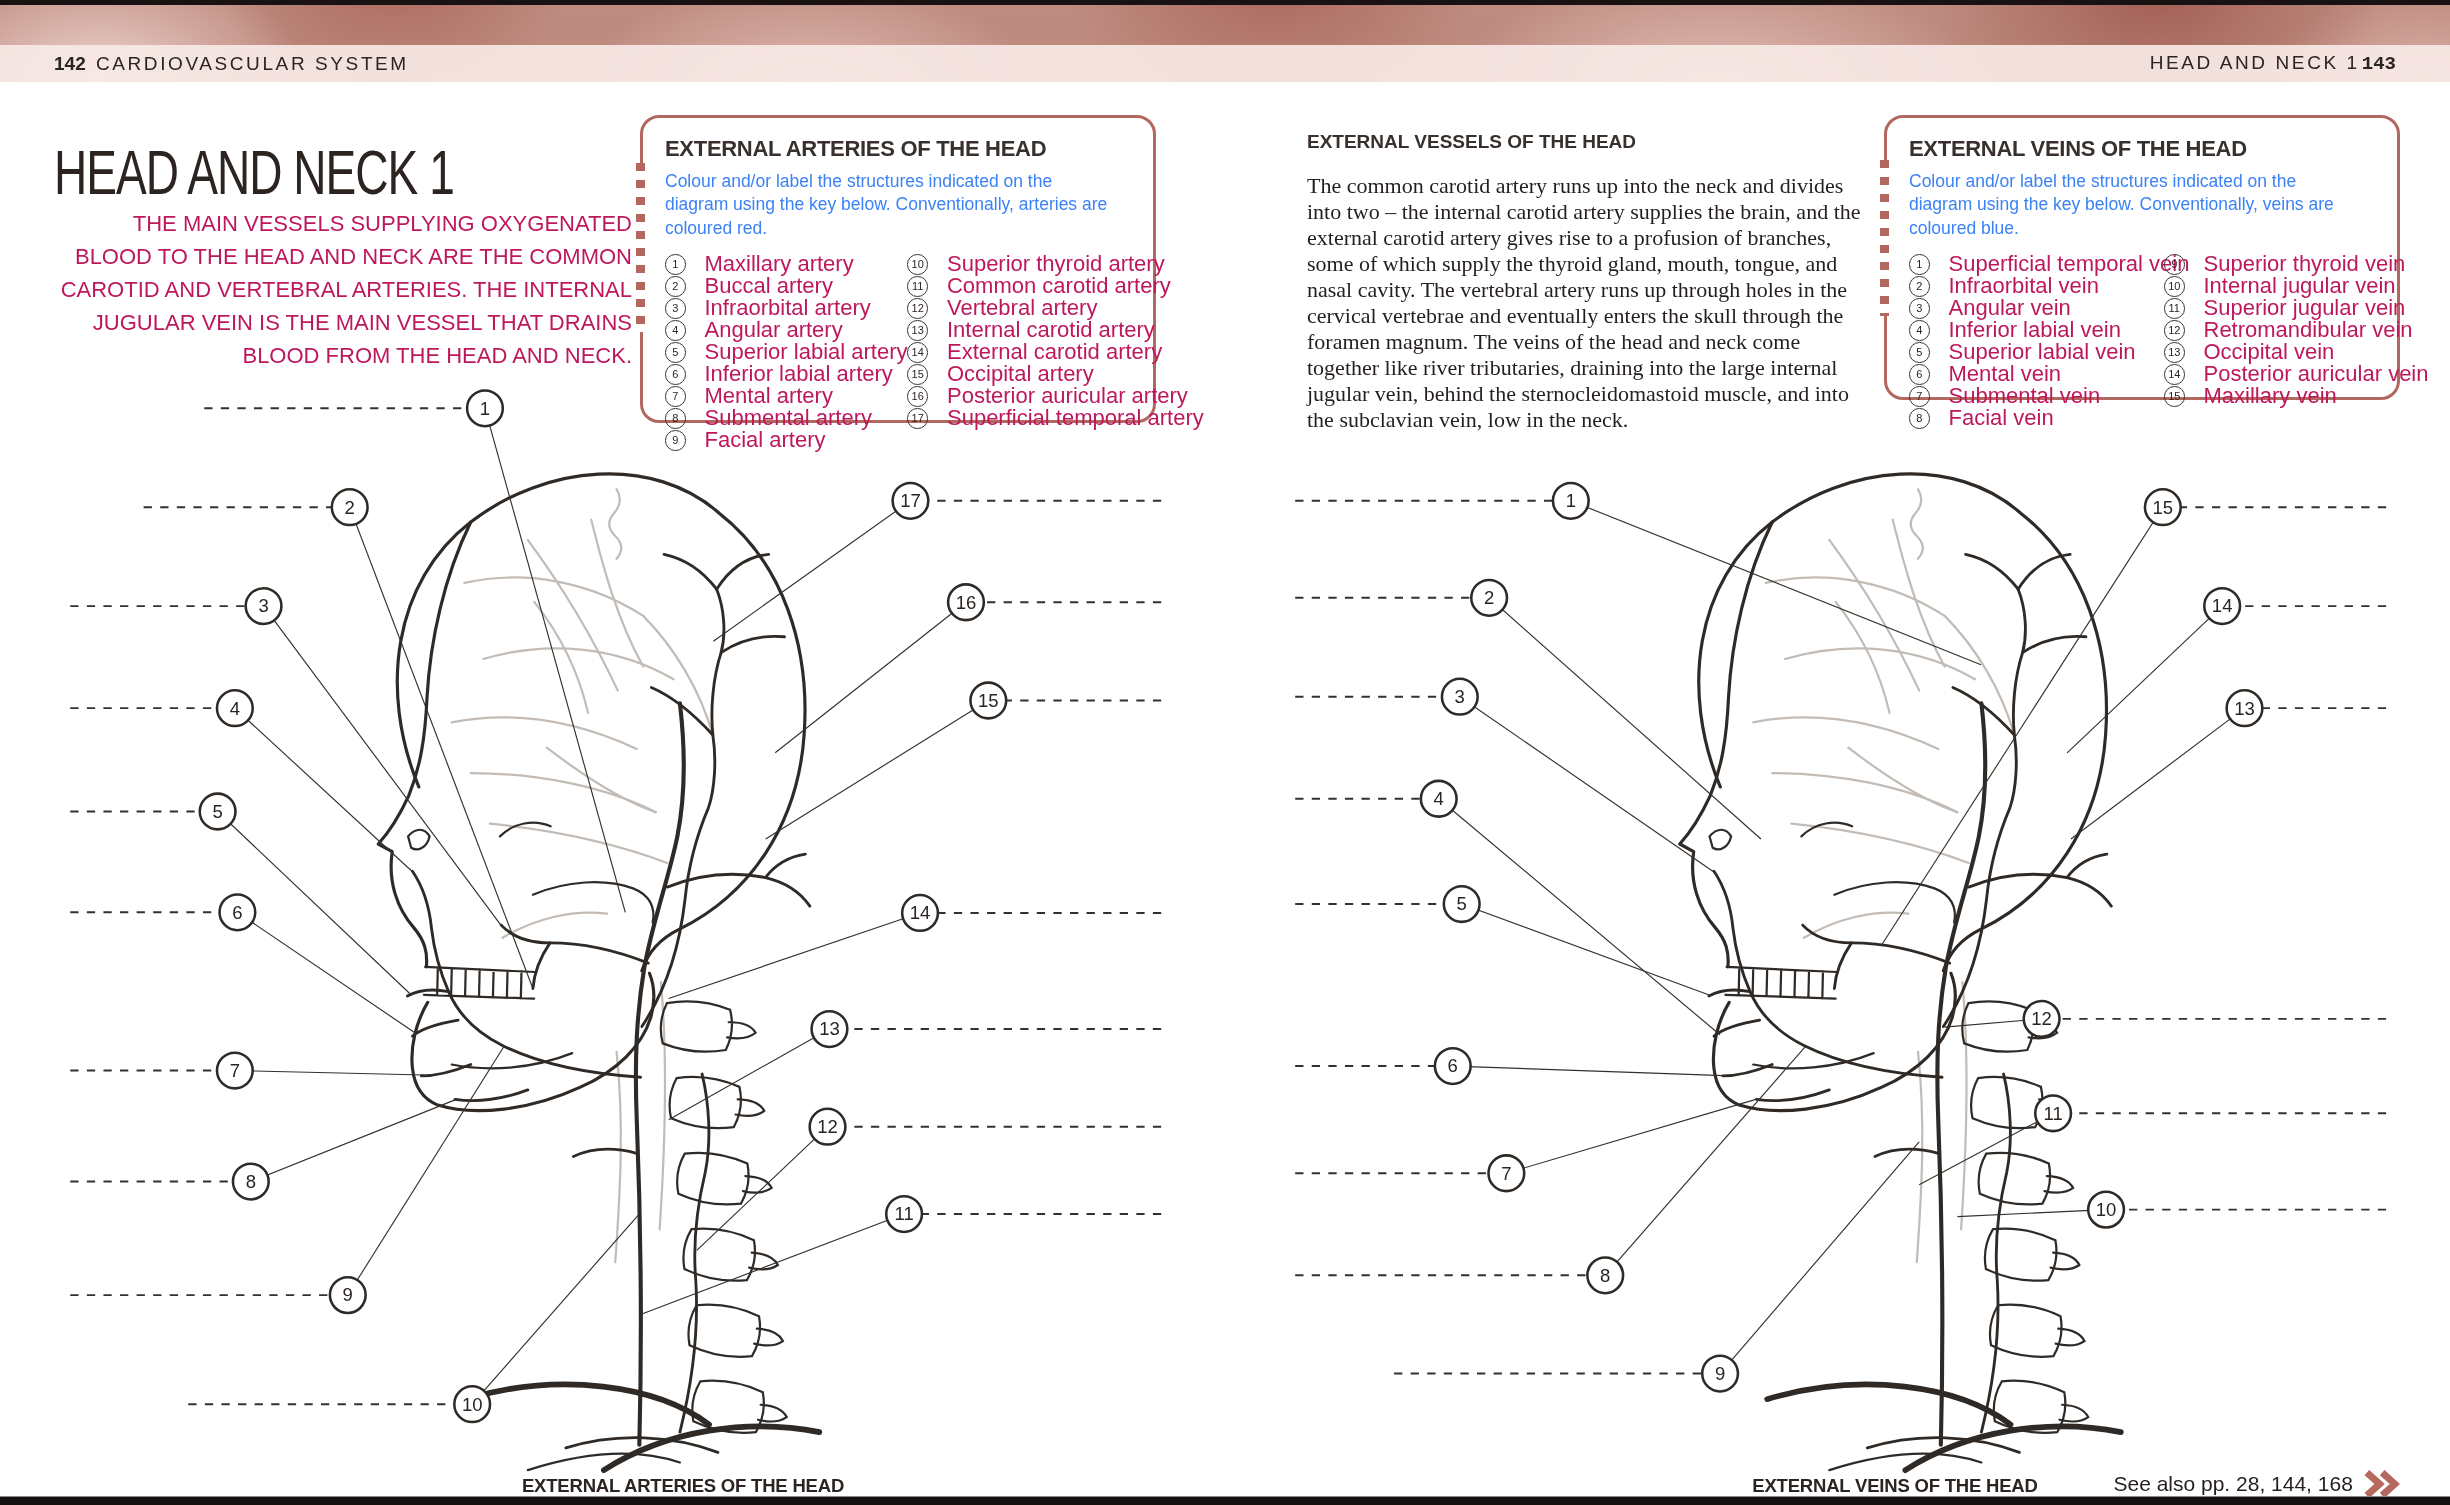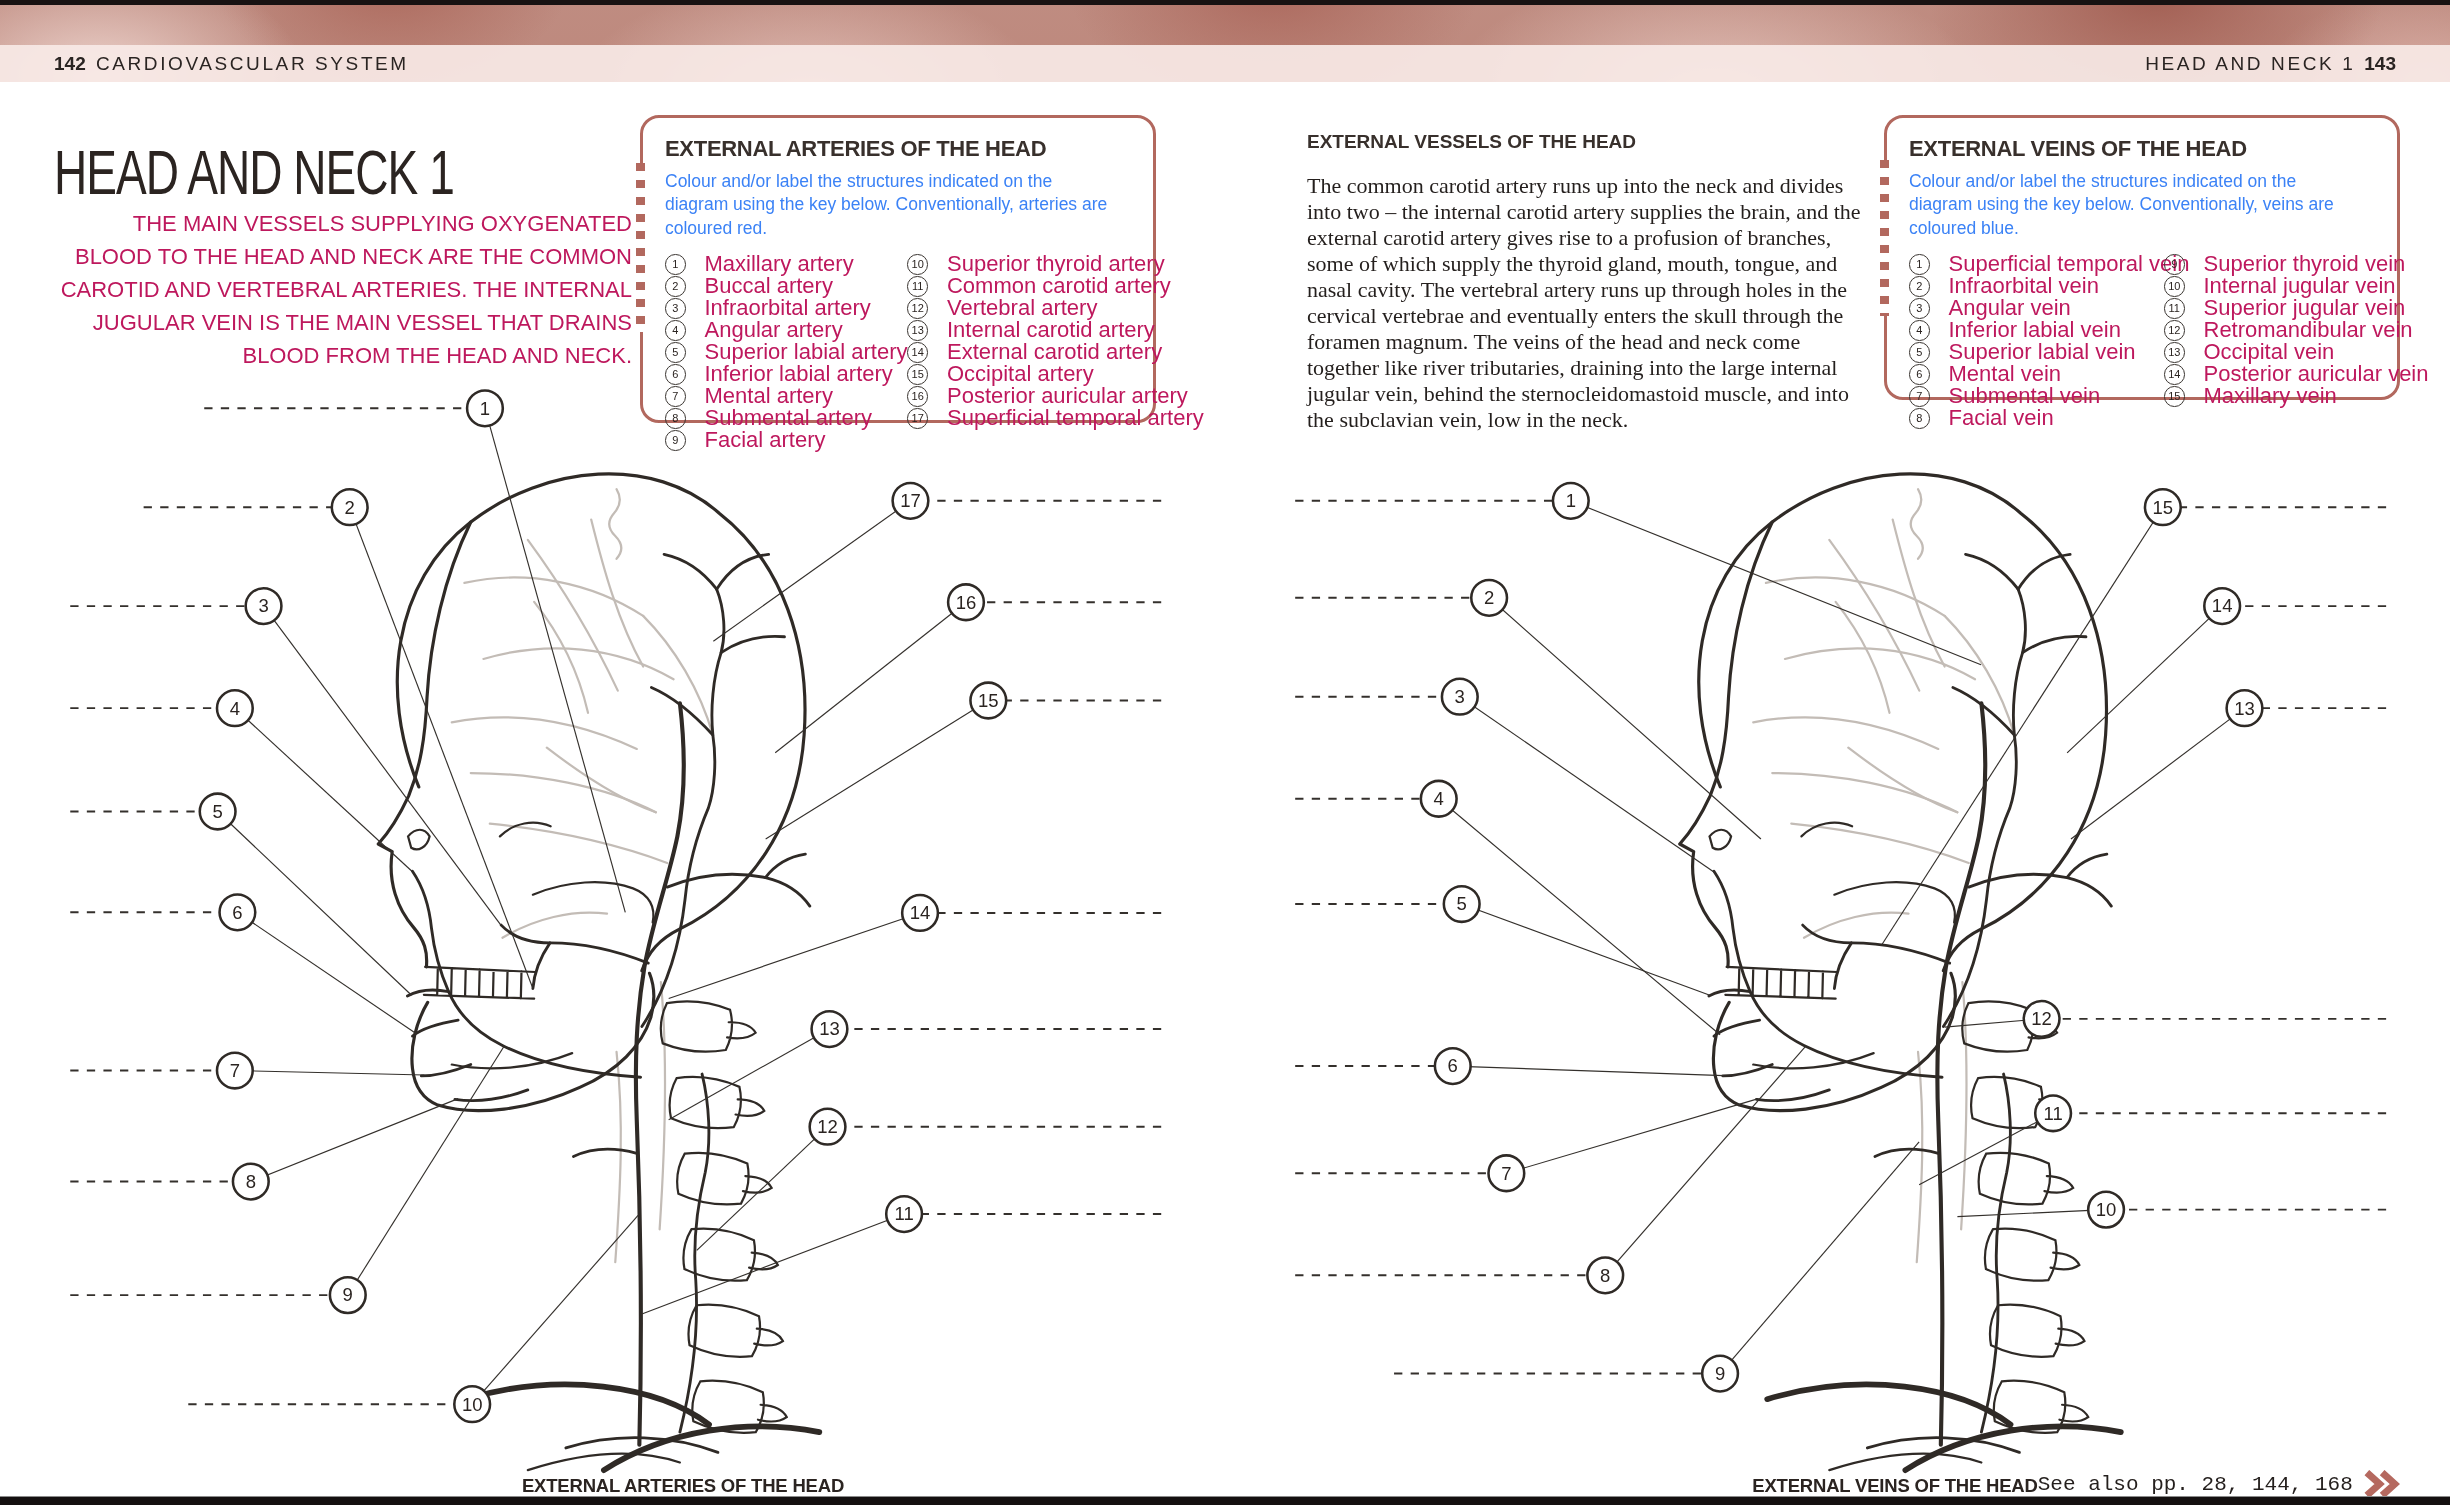--- a/index.html
+++ b/index.html
@@ -23,21 +23,21 @@
   .band::before{content:'';position:absolute;left:0;top:0;width:100%;height:4.5px;background:#181212;}
   .band-strip{
     position:absolute;left:0;top:45px;width:2450px;height:37px;
     background:rgba(247,233,230,.92);
     display:flex;align-items:center;justify-content:space-between;
     box-sizing:border-box;padding:0 54px;
   }
   .hdr{font-size:19px;letter-spacing:2.6px;color:#2a2422;white-space:nowrap;}
   .hdr b{letter-spacing:0;font-weight:700;}
   .hdr-left b{margin-right:10.2px;}
-  .hdr-right b{margin-left:9px;}
+  .hdr-right b{margin-left:2px;font-family:Liberation Mono, monospace;}
   
   .title{
     position:absolute;left:54px;top:94px;font-size:63px;font-weight:400;
     letter-spacing:-1.3px;white-space:nowrap;color:#2b2421;
     transform:scaleX(.73);transform-origin:0 0;
   }
   .intro{position:absolute;left:55px;top:185px;width:577px;font-size:22px;line-height:33px;color:#be185d;text-align:right;}
   
   .keybox{
     position:absolute;border:3.2px solid #b2685e;border-radius:19px;background:#fff;box-sizing:border-box;
@@ -65,21 +65,21 @@
   .rt-heading{position:absolute;left:1307px;top:115px;font-size:19px;font-weight:700;color:#38302c;}
   .rt-body{
     position:absolute;left:1307px;top:151px;width:556px;
     font-family:"Liberation Serif",serif;font-size:22px;line-height:26px;color:#241f1d;
     text-align:left;
   }
   
   .caption{position:absolute;top:1475px;font-size:18.5px;font-weight:700;letter-spacing:-0.2px;color:#2b2421;}
   .cap-left{left:447px;width:472px;text-align:center;}
   .cap-right{left:1659px;width:472px;text-align:center;}
-  .seealso{position:absolute;top:1470px;right:50px;display:flex;align-items:center;gap:10.2px;font-size:21px;color:#241f1d;font-family:Liberation Mono, monospace;}
+  .seealso{position:absolute;top:1470px;right:50px;display:flex;align-items:center;gap:10.2px;font-size:21px;color:#241f1d;}
   .bottombar{position:absolute;left:0;bottom:0;width:2450px;height:7.7px;background:#141010;border-top:1.3px solid #8b8b8b;box-sizing:content-box;}
   
   #diagram-svg{position:absolute;left:0;top:0;width:2450px;height:1505px;}
   .bone{stroke:#2f2a26;stroke-width:5;fill:none;stroke-linecap:round;stroke-linejoin:round;}
   .bone-thin{stroke:#2f2a26;stroke-width:3.5;fill:none;stroke-linecap:round;}
   .bone-thick{stroke:#2f2a26;stroke-width:9;fill:none;stroke-linecap:round;}
   .vein-light{stroke:#c3bcb6;stroke-width:3.5;fill:none;stroke-linecap:round;}
   .artery{stroke:#2f2a26;stroke-width:4.5;fill:none;stroke-linecap:round;}
   .artery-trunk{stroke:#2f2a26;stroke-width:6.5;fill:none;stroke-linecap:round;}
   .co-dash{stroke:#34302c;stroke-width:3;stroke-dasharray:13 13;fill:none;}

